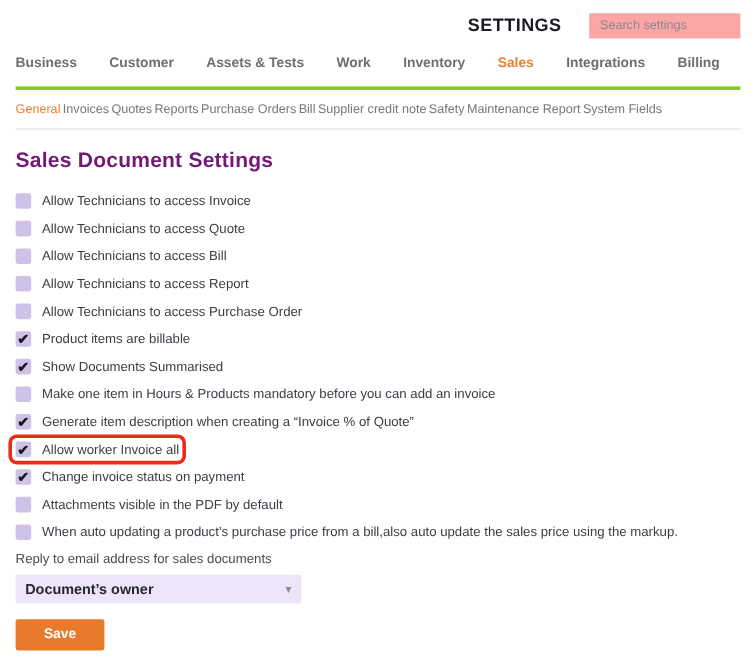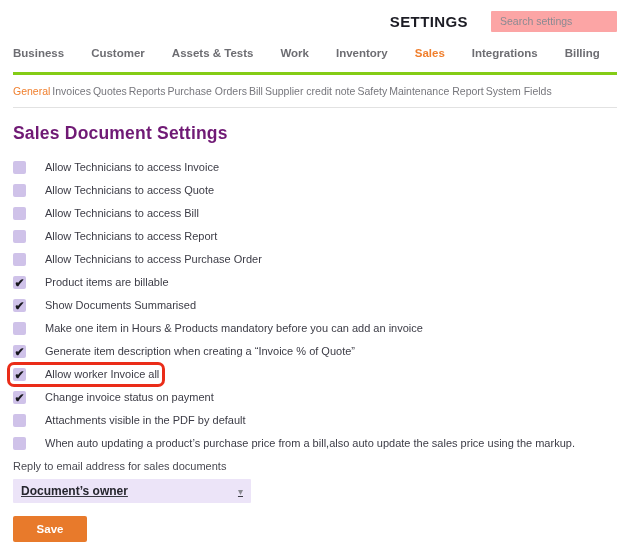--- a/index.html
+++ b/index.html
@@ -40,38 +40,38 @@
 
   
   .page-title {
     margin: 15px 0 17px 0;
     font-size: 17.5px; font-weight: 800; color: #701a75; letter-spacing: .2px;
   }
 
   
   .rows { }
   .row {
-    display: flex; align-items: flex-start; gap: 19px;
+    display: flex; align-items: center; gap: 9px;
     width: max-content; margin-bottom: 10px; position: relative;
   }
   .row.hl { outline: 3px solid #ea2c18; outline-offset: 3px; border-radius: 1px; }
   .cb {
     width: 13px; height: 13px; flex: 0 0 13px;
     background: #cfc2e9; border-radius: 2px; cursor: pointer;
     display: flex; align-items: center; justify-content: center;
     font-size: 12px; line-height: 1; color: #17171d; font-weight: 700;
   }
   .row .lbl { font-size: 11px; color: #3c3c46; }
 
   
   .reply-label { font-size: 11px; color: #4a4a52; margin: 3px 0 7px 0; }
   .select {
     width: 238px; height: 22px; background: #ece4f8; border-radius: 1px;
     display: flex; align-items: center; justify-content: space-between;
-    padding: 12px 8px; cursor: pointer; text-decoration: underline;
+    padding: 12px 8px; cursor: pointer;
   }
   .select .sel-val { font-size: 12px; font-weight: 700; color: #26262e; }
   .select .caret { font-size: 10px; color: #8a8a92; }
 
   
   .save-btn {
     margin-top: 13px; width: 74px; height: 26px;
     background: #e87a2b; color: #ffffff; border: none; border-radius: 2px;
     font-family: inherit; font-size: 11.5px; font-weight: 700; cursor: pointer;
   }

